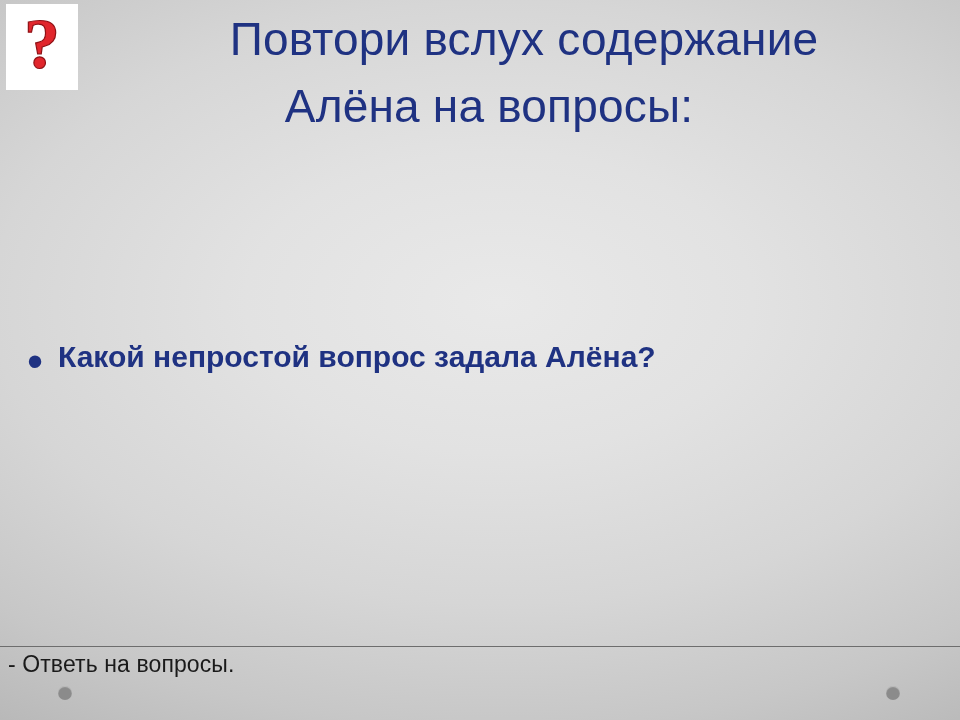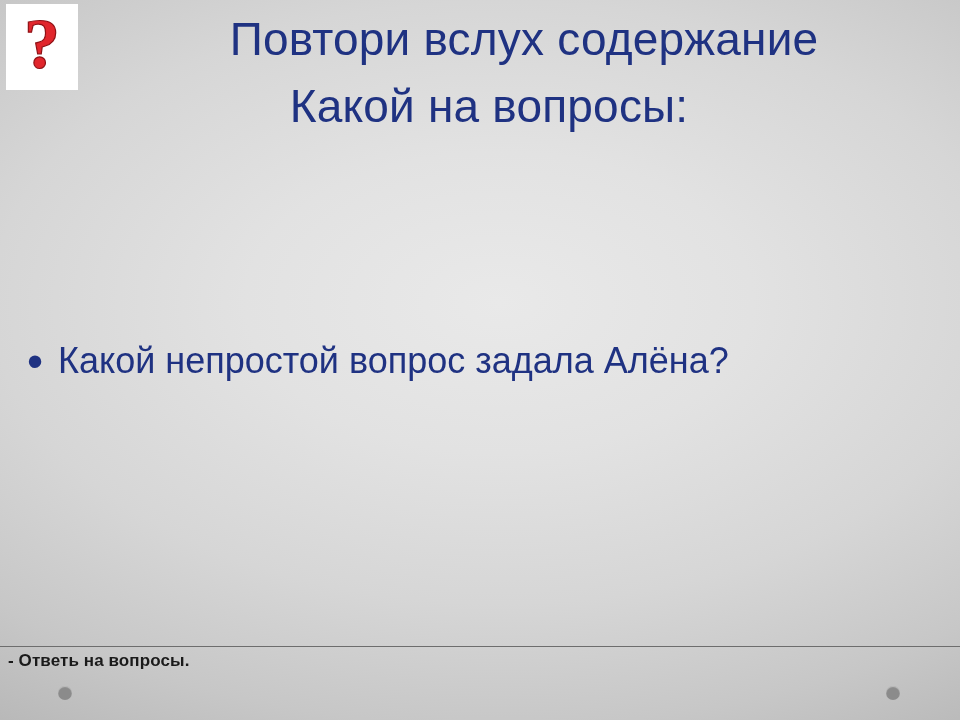--- a/index.html
+++ b/index.html
@@ -82,42 +82,42 @@
     color: #1f3282;
     font-size: 46px;
     line-height: 1.12;
     width: 46px;
     flex: 0 0 46px;
     text-align: center;
     margin-top: -2px;
   }
   .bullet-text {
     color: #1f3282;
-    font-size: 36px;
+    font-size: 30px;
     line-height: 1.25;
     flex: 1 1 auto;
+    font-weight: bold;
   }
 
   
   .footer-rule {
     position: absolute;
     left: 0;
     right: 0;
     top: 646px;
     height: 1px;
     background: #6d6d6d;
   }
   .footer-note {
     position: absolute;
     left: 8px;
     top: 651px;
-    font-size: 17px;
+    font-size: 23px;
     color: #1a1a1a;
     letter-spacing: 0.1px;
-    font-weight: bold;
   }
 
   
   .dot {
     position: absolute;
     width: 14px;
     height: 14px;
     border-radius: 50%;
     background: #8b8b8b;
     box-shadow: inset 0 1px 1px rgba(255,255,255,0.45);
@@ -131,21 +131,21 @@
 <div class="slide">
 
   <div class="qmark-badge">
     <svg width="56" height="74" viewBox="0 0 56 74" aria-hidden="true">
       <text x="28" y="58" text-anchor="middle" font-family="'Liberation Serif', serif" font-size="72" font-weight="bold" fill="#e1262c" stroke="#8e1014" stroke-width="1.2">?</text>
     </svg>
   </div>
 
   <div class="title-block">
     <span class="title-line l1">Повтори вслух содержание</span>
-    <span class="title-line l3">Какой на вопросы:</span>
+    <span class="title-line l3">Алёна на вопросы:</span>
   </div>
 
   <div class="body-block">
     <div class="bullet-row">
       <span class="bullet-dot">•</span>
       <span class="bullet-text">Какой непростой вопрос задала Алёна?</span>
     </div>
   </div>
 
   <div class="footer-rule"></div>

